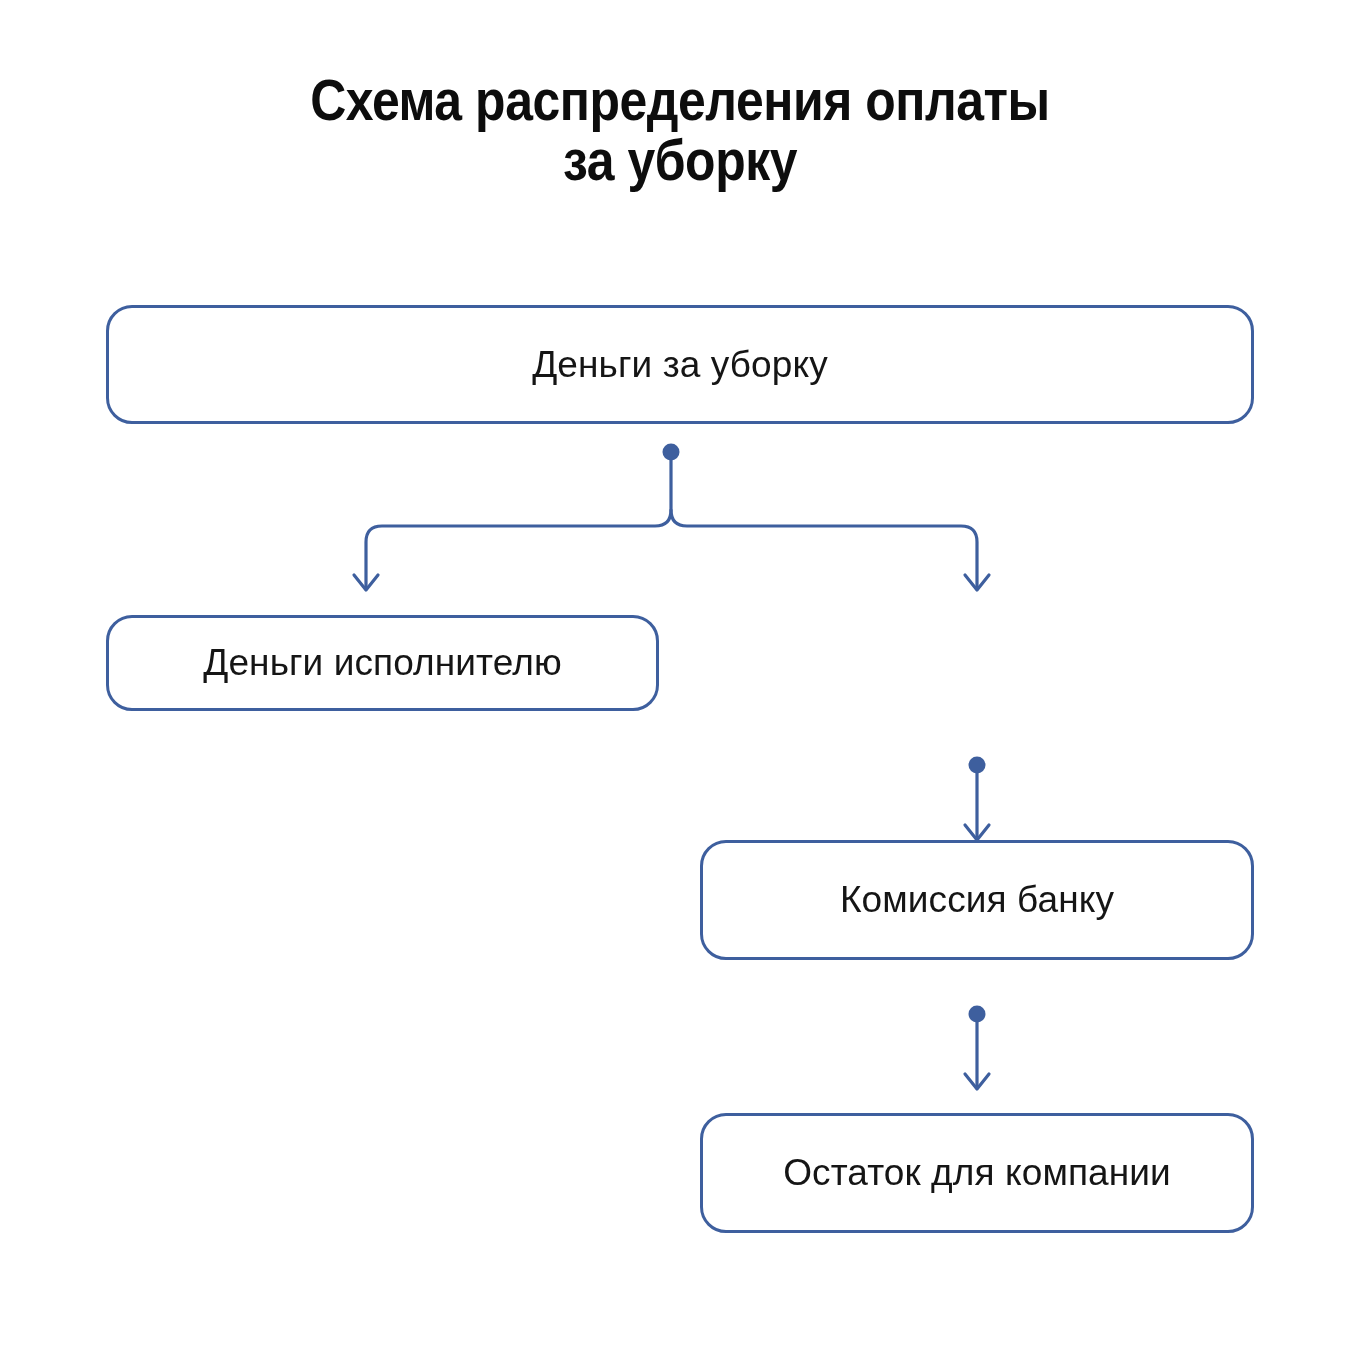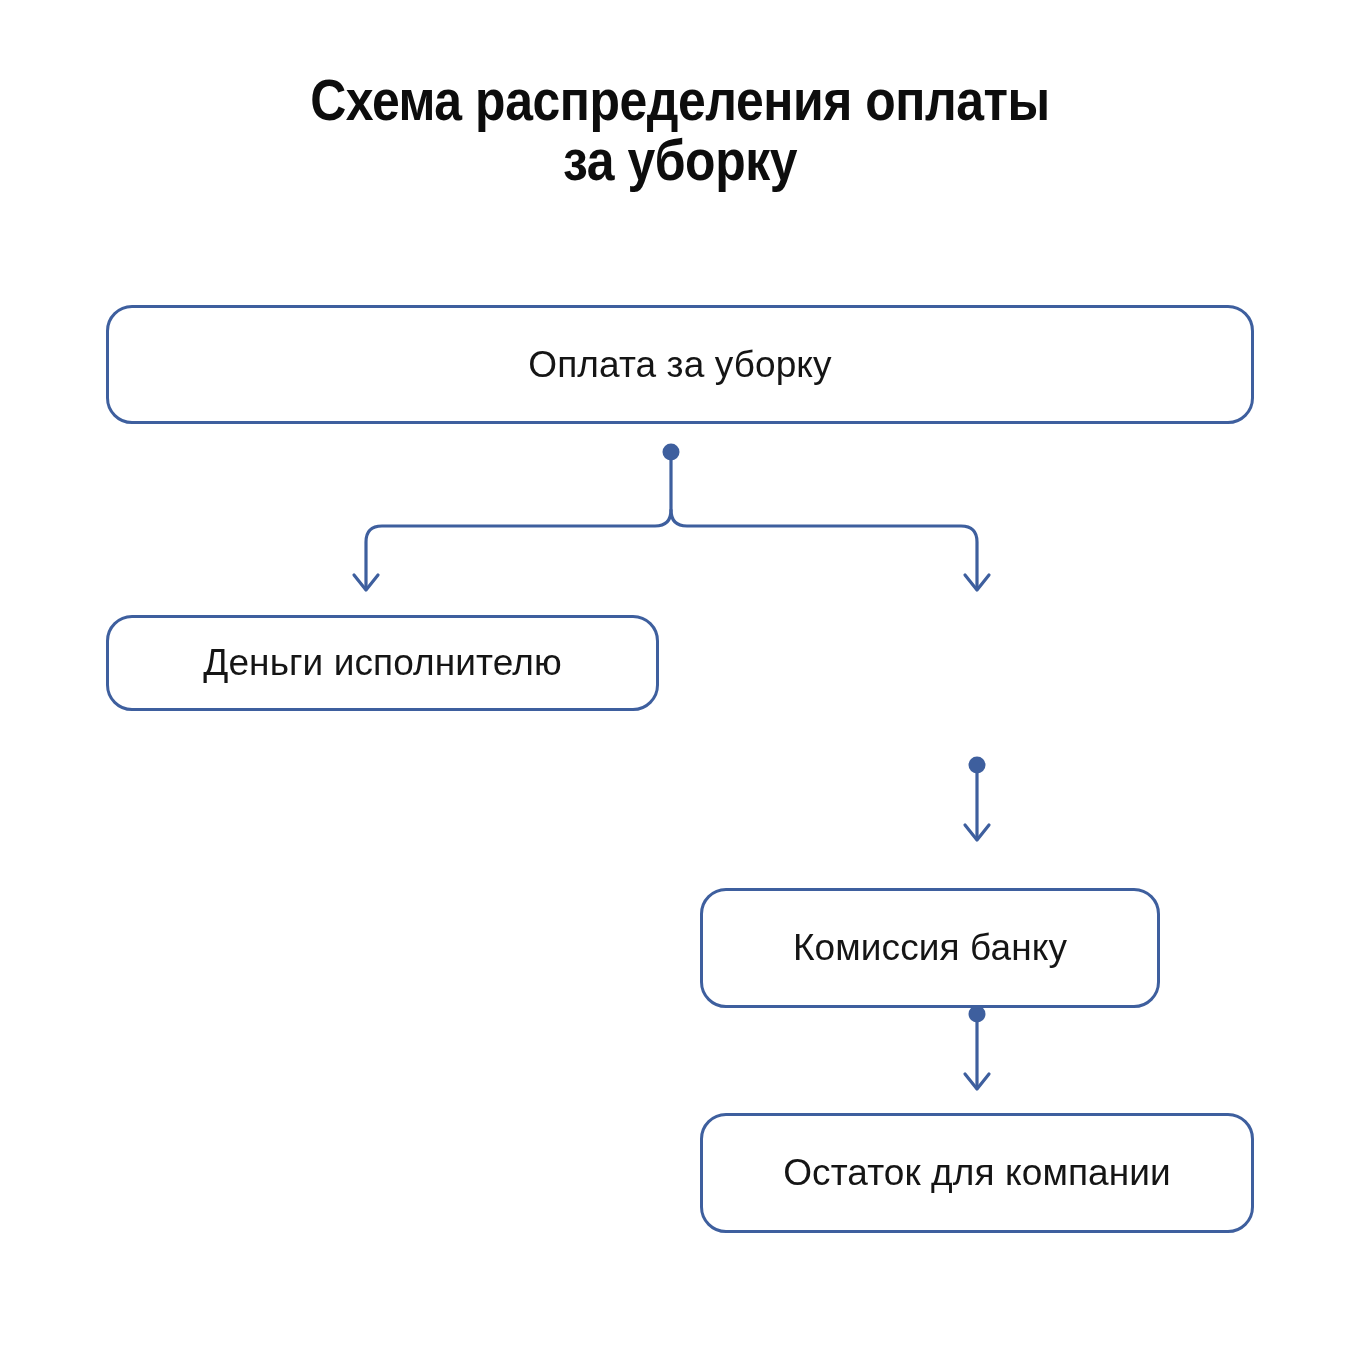--- a/index.html
+++ b/index.html
@@ -54,21 +54,21 @@
     font-size: 37px;
     font-weight: normal;
     color: #151515;
     letter-spacing: 0.1px;
     white-space: nowrap;
   }
 
   #node-payment   { left: 106px; top: 305px;  width: 1148px; height: 119px; }
   #node-worker    { left: 106px; top: 615px;  width: 553px;  height: 96px; }
   #node-domovenok { left: 700px; top: 615px;  width: 554px;  height: 120px; }
-  #node-bankfee   { left: 700px; top: 888px;  width: 460px;  height: 120px; }
+  #node-bankfee   { left: 700px; top: 840px;  width: 554px;  height: 120px; }
   #node-remainder { left: 700px; top: 1113px; width: 554px;  height: 120px; }
 
   
   #connectors {
     position: absolute;
     left: 0;
     top: 0;
     width: 1360px;
     height: 1360px;
     pointer-events: none;
@@ -101,21 +101,21 @@
     </g>
 
     <g fill="#3e5f9e" stroke="none">
       <circle cx="671" cy="452" r="8.5"></circle>
       <circle cx="977" cy="765" r="8.5"></circle>
       <circle cx="977" cy="1014" r="8.5"></circle>
     </g>
   </svg>
 
   <div class="node" id="node-payment">
-    <span class="node-label">Оплата за уборку</span>
+    <span class="node-label">Деньги за уборку</span>
   </div>
 
   <div class="node" id="node-worker">
     <span class="node-label">Деньги исполнителю</span>
   </div>
 
 
   <div class="node" id="node-bankfee">
     <span class="node-label">Комиссия банку</span>
   </div>

